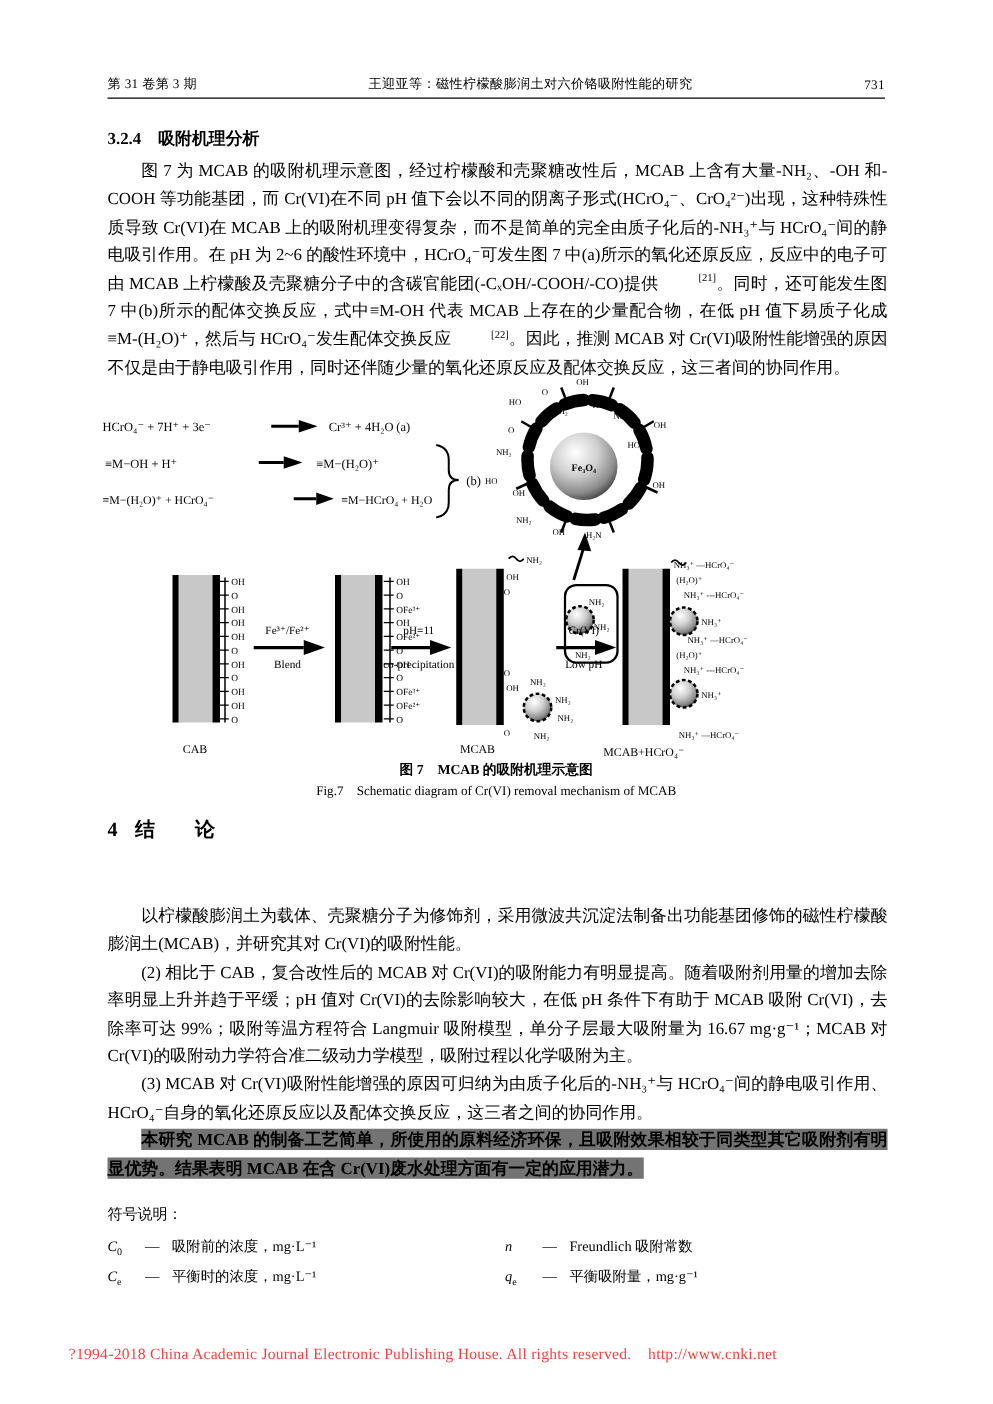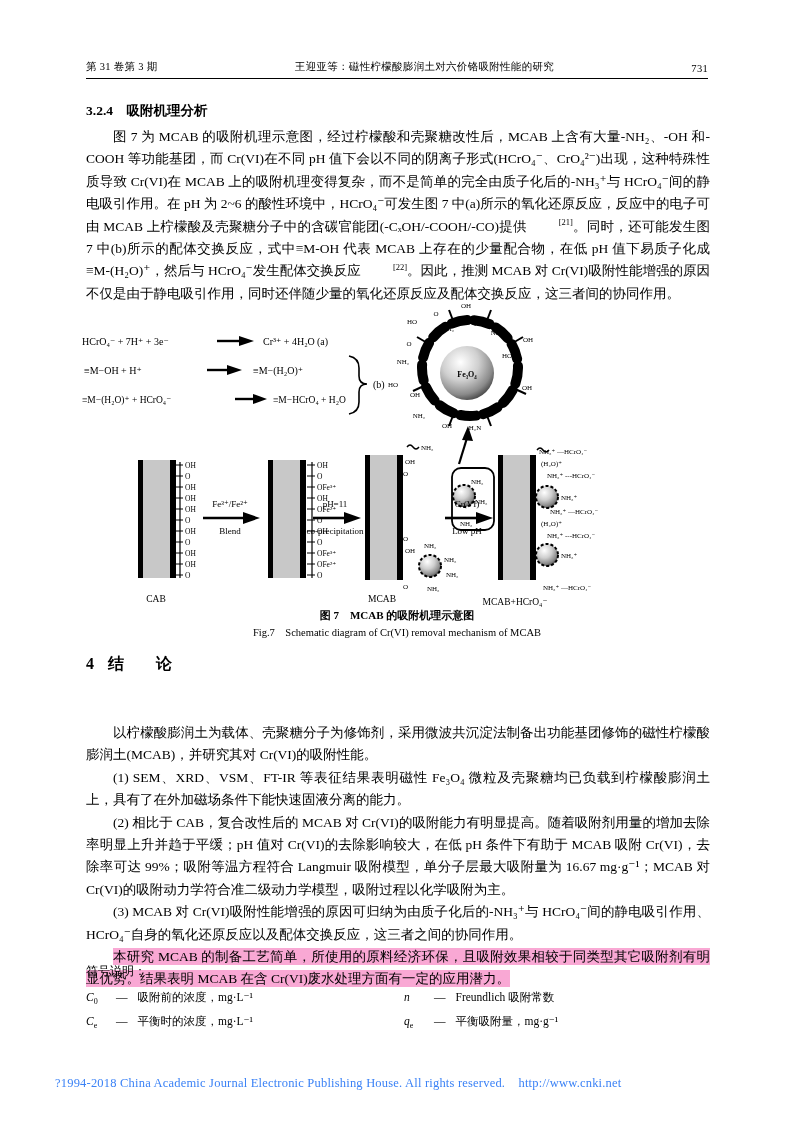--- a/index.html
+++ b/index.html
@@ -13,37 +13,37 @@
   .h324{top:102px;left:86px;font-size:13.5px;font-weight:bold;}
   .h4{top:654px;left:86px;font-size:16px;font-weight:bold;}
   .h4 .num{margin-right:14px;}
   
   .para{left:86px;width:624px;font-size:13.5px;line-height:22.4px;text-align:justify;}
   .p1{top:126px;}
   .indent{text-indent:2em;}
   sup.ref{font-size:8.5px;line-height:0;margin-left:32px;}
   .concl{top:722px;}
   .concl p{margin:0;text-indent:2em;}
-  mark{background:#f9a8d4;color:#000;padding:1px 0;}
+  mark{background:#737373;color:#000;padding:1px 0;font-weight:bold;}
   
   .fig{top:298px;left:67px;width:660px;height:312px;}
   .fig svg{font-family:"Liberation Serif","DejaVu Serif",serif;}
   .figcap{top:608px;left:86px;width:622px;text-align:center;}
   .capzh{font-size:11px;font-weight:bold;}
   .capen{font-size:10.5px;margin-top:3px;}
   
   .syms{top:963px;left:86px;width:624px;font-size:11.5px;}
   .syms .title{margin-bottom:10px;font-size:12px;}
   .symgrid{display:grid;grid-template-columns:318px 1fr;row-gap:8px;}
   .symrow{display:flex;align-items:baseline;}
   .symrow .sym{font-style:italic;width:30px;}
   .symrow .sym sub{font-size:8px;font-style:normal;}
   .symrow .dash{margin-right:10px;}
   
-  .ftr{top:1076px;left:55px;width:700px;font-size:12.5px;color:#3b82f6;letter-spacing:.2px;white-space:pre;}
+  .ftr{top:1076px;left:55px;width:700px;font-size:12.5px;color:#ef4444;letter-spacing:.2px;white-space:pre;}
 </style>
 </head>
 <body>
 
 <div class="page">
 
   <div class="abs hdr">
     <span>第 31 卷第 3 期</span>
     <span>王迎亚等：磁性柠檬酸膨润土对六价铬吸附性能的研究</span>
     <span>731</span>
@@ -266,21 +266,20 @@
     <div class="capzh">图 7　MCAB 的吸附机理示意图</div>
     <div class="capen">Fig.7　Schematic diagram of Cr(VI) removal mechanism of MCAB</div>
   </div>
 
   <div class="abs h4">
     <span class="num">4</span><span>结　　论</span>
   </div>
 
   <div class="abs para concl">
     <p>以柠檬酸膨润土为载体、壳聚糖分子为修饰剂，采用微波共沉淀法制备出功能基团修饰的磁性柠檬酸膨润土(MCAB)，并研究其对 Cr(VI)的吸附性能。</p>
-    <p>(1) SEM、XRD、VSM、FT-IR 等表征结果表明磁性 Fe₃O₄ 微粒及壳聚糖均已负载到柠檬酸膨润土上，具有了在外加磁场条件下能快速固液分离的能力。</p>
     <p>(2) 相比于 CAB，复合改性后的 MCAB 对 Cr(VI)的吸附能力有明显提高。随着吸附剂用量的增加去除率明显上升并趋于平缓；pH 值对 Cr(VI)的去除影响较大，在低 pH 条件下有助于 MCAB 吸附 Cr(VI)，去除率可达 99%；吸附等温方程符合 Langmuir 吸附模型，单分子层最大吸附量为 16.67 mg·g⁻¹；MCAB 对 Cr(VI)的吸附动力学符合准二级动力学模型，吸附过程以化学吸附为主。</p>
     <p>(3) MCAB 对 Cr(VI)吸附性能增强的原因可归纳为由质子化后的-NH₃⁺与 HCrO₄⁻间的静电吸引作用、HCrO₄⁻自身的氧化还原反应以及配体交换反应，这三者之间的协同作用。</p>
     <p><mark>本研究 MCAB 的制备工艺简单，所使用的原料经济环保，且吸附效果相较于同类型其它吸附剂有明显优势。结果表明 MCAB 在含 Cr(VI)废水处理方面有一定的应用潜力。</mark></p>
   </div>
 
   <div class="abs syms">
     <div class="title">符号说明：</div>
     <div class="symgrid">
       <div class="symrow">
         <i class="sym"><span>C</span><sub>0</sub></i>

